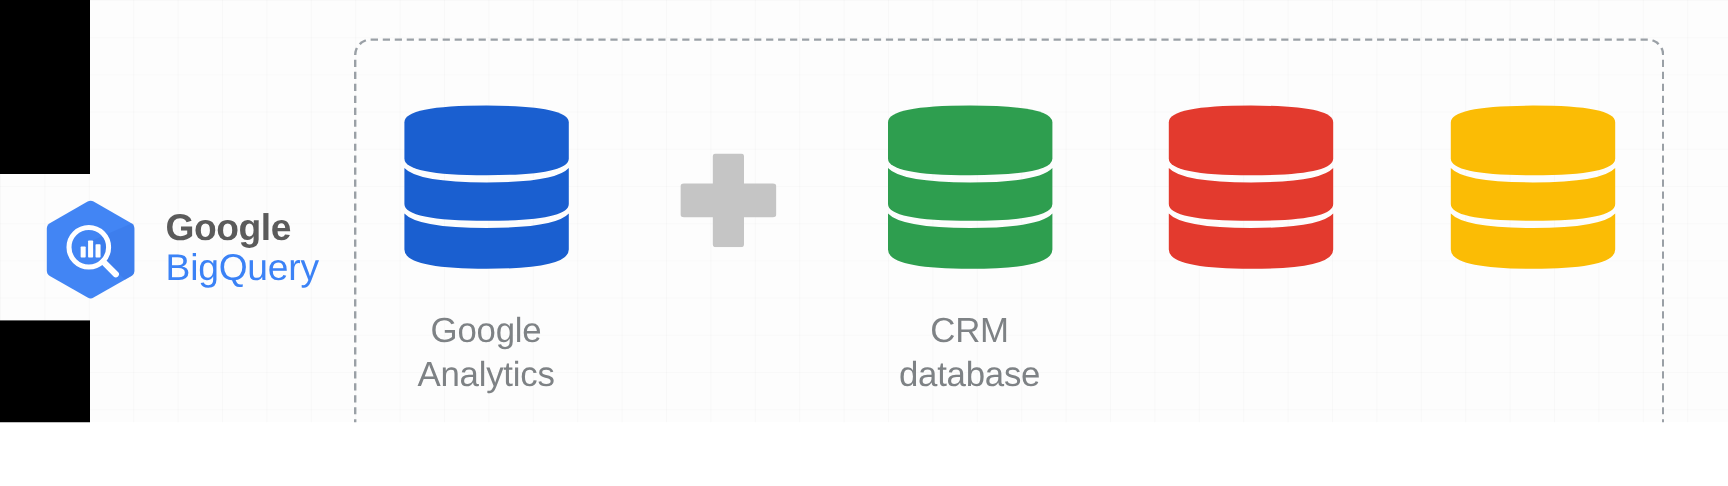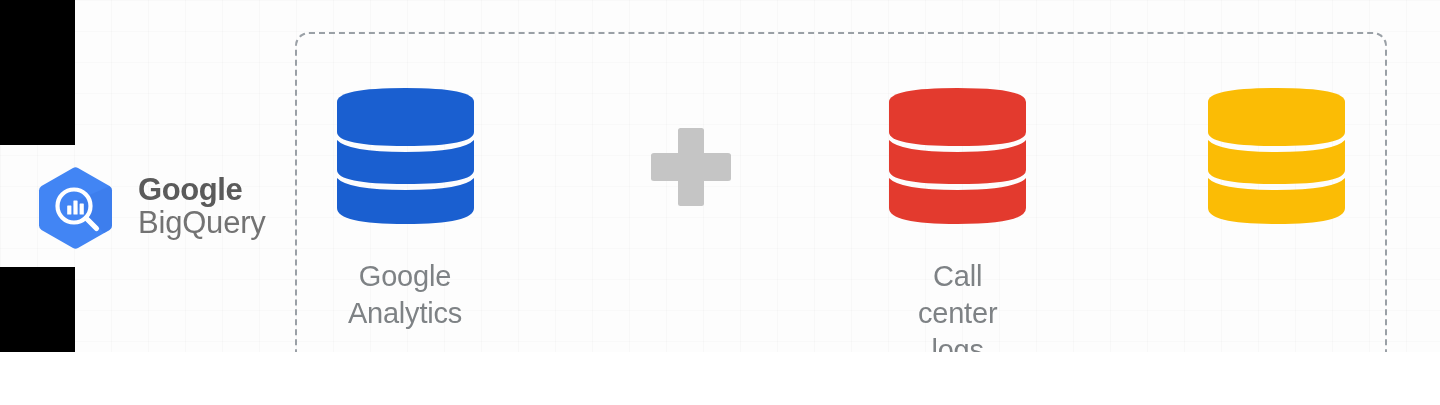--- a/index.html
+++ b/index.html
@@ -66,21 +66,21 @@
   }
   .logo-text .l1 {
     font-size: 31px;
     font-weight: 700;
     color: #5b5b5b;
     letter-spacing: -0.4px;
   }
   .logo-text .l2 {
     font-size: 31px;
     font-weight: 400;
-    color: #737373;
+    color: #3b82f6;
     letter-spacing: -0.2px;
   }
 
   
   .dashed-box {
     position: absolute;
     left: 295px;
     top: 32px;
     width: 1092px;
     height: 356px;
@@ -194,34 +194,44 @@
       <div class="source-label">Google
 Analytics</div>
     </div>
 
     <div class="plus-op">
       <svg width="80" height="78" viewBox="0 0 80 78" xmlns="http://www.w3.org/2000/svg">
         <path d="M 29.5 0 L 50.5 0 Q 53 0 53 2.5 L 53 25 L 77 25 Q 80 25 80 27.5 L 80 50.5 Q 80 53 77 53 L 53 53 L 53 75.5 Q 53 78 50.5 78 L 29.5 78 Q 27 78 27 75.5 L 27 53 L 3 53 Q 0 53 0 50.5 L 0 27.5 Q 0 25 3 25 L 27 25 L 27 2.5 Q 27 0 29.5 0 Z" fill="#c5c5c5"></path>
       </svg>
     </div>
 
+    <div class="source">
+      <div class="db-icon">
+        <svg width="145" height="152" viewBox="0 0 145 152" xmlns="http://www.w3.org/2000/svg">
+          <g fill="#2E9E4F">
+            <path d="M 4 22 L 4 52 Q 4 66 72.5 66 Q 141 66 141 52 L 141 22 Q 141 8 72.5 8 Q 4 8 4 22 Z"></path>
+            <path d="M 4 60 L 4 90 Q 4 104 72.5 104 Q 141 104 141 90 L 141 60 Q 130 72 72.5 72 Q 15 72 4 60 Z"></path>
+            <path d="M 4 98 L 4 128 Q 4 144 72.5 144 Q 141 144 141 128 L 141 98 Q 130 110 72.5 110 Q 15 110 4 98 Z"></path>
+          </g>
+        </svg>
+      </div>
+      <div class="source-label">CRM
+database</div>
+    </div>
 
     <div class="source narrow">
       <div class="db-icon">
         <svg width="145" height="152" viewBox="0 0 145 152" xmlns="http://www.w3.org/2000/svg">
           <g fill="#E33A2E">
             <path d="M 4 22 L 4 52 Q 4 66 72.5 66 Q 141 66 141 52 L 141 22 Q 141 8 72.5 8 Q 4 8 4 22 Z"></path>
             <path d="M 4 60 L 4 90 Q 4 104 72.5 104 Q 141 104 141 90 L 141 60 Q 130 72 72.5 72 Q 15 72 4 60 Z"></path>
             <path d="M 4 98 L 4 128 Q 4 144 72.5 144 Q 141 144 141 128 L 141 98 Q 130 110 72.5 110 Q 15 110 4 98 Z"></path>
           </g>
         </svg>
       </div>
-      <div class="source-label">Call
-center
-logs</div>
     </div>
 
     <div class="source">
       <div class="db-icon">
         <svg width="145" height="152" viewBox="0 0 145 152" xmlns="http://www.w3.org/2000/svg">
           <g fill="#FBBC05">
             <path d="M 4 22 L 4 52 Q 4 66 72.5 66 Q 141 66 141 52 L 141 22 Q 141 8 72.5 8 Q 4 8 4 22 Z"></path>
             <path d="M 4 60 L 4 90 Q 4 104 72.5 104 Q 141 104 141 90 L 141 60 Q 130 72 72.5 72 Q 15 72 4 60 Z"></path>
             <path d="M 4 98 L 4 128 Q 4 144 72.5 144 Q 141 144 141 128 L 141 98 Q 130 110 72.5 110 Q 15 110 4 98 Z"></path>
           </g>

